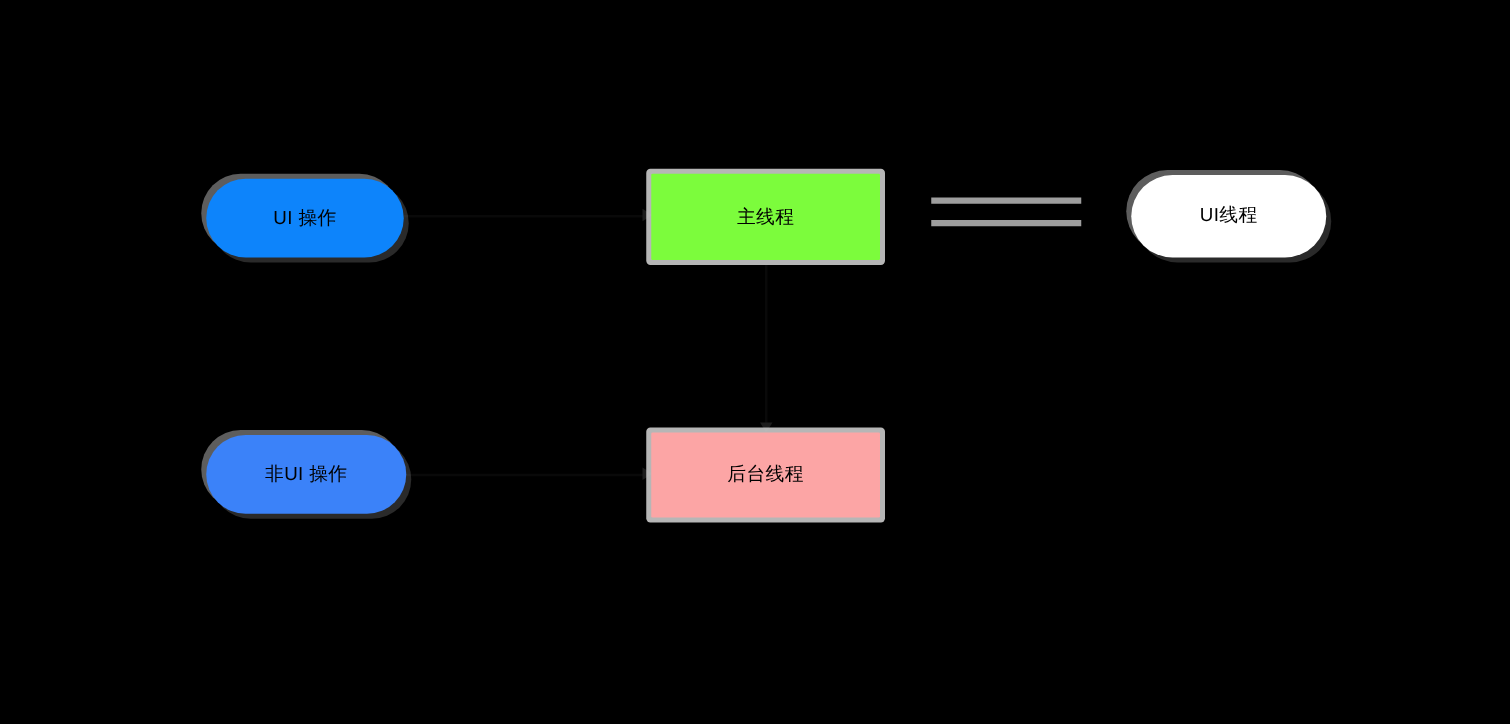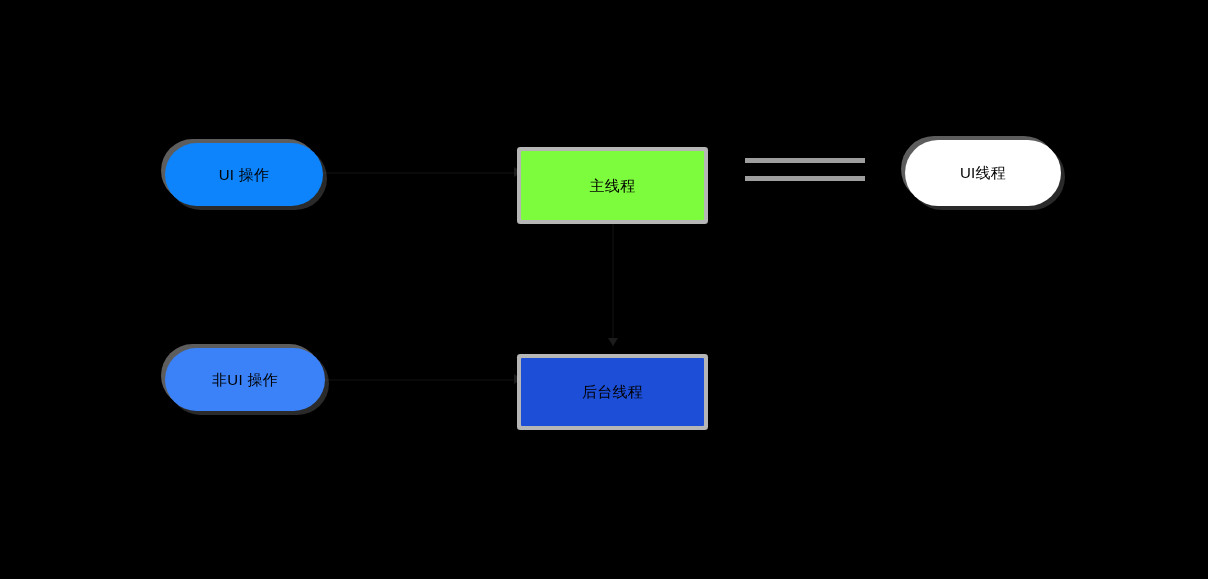--- a/index.html
+++ b/index.html
@@ -36,21 +36,20 @@
   }
 
   
   .pill {
     border-radius: 999px;
   }
 
   
   .rect {
     border-radius: 1px;
-    margin-top: 12px;
   }
 
   
   .shadow-pill {
     box-shadow: -4px -4px 0 0 rgba(150,150,150,0.62),
                  4px  4px 0 0 rgba(150,150,150,0.28);
   }
   .shadow-rect {
     box-shadow: 0 0 0 4px rgba(198,198,198,0.92);
   }
@@ -128,21 +127,21 @@
   </div>
 
   <div class="node pill shadow-pill" id="node-nonui-operation" style="background:#3b82f9;">
     <span>非UI 操作</span>
   </div>
 
   <div class="node rect shadow-rect" id="node-main-thread" style="background:#7cfc3c;">
     <span>主线程</span>
   </div>
 
-  <div class="node rect shadow-rect" id="node-background-thread" style="background:#1d4ed8;">
+  <div class="node rect shadow-rect" id="node-background-thread" style="background:#fca5a5;">
     <span>后台线程</span>
   </div>
 
   <div class="node pill shadow-pill" id="node-ui-thread" style="background:#ffffff;">
     <span>UI线程</span>
   </div>
 
 </div>
 
 </body></html>

